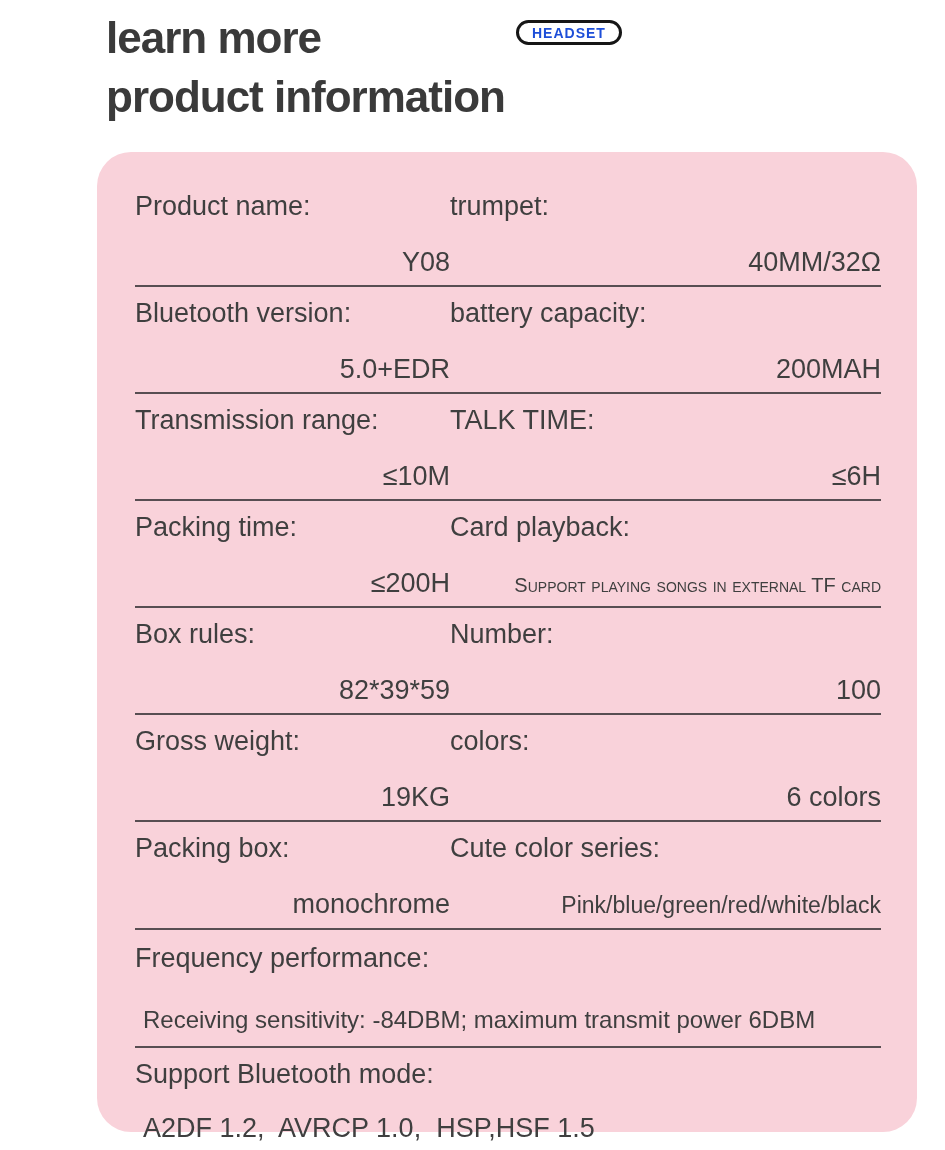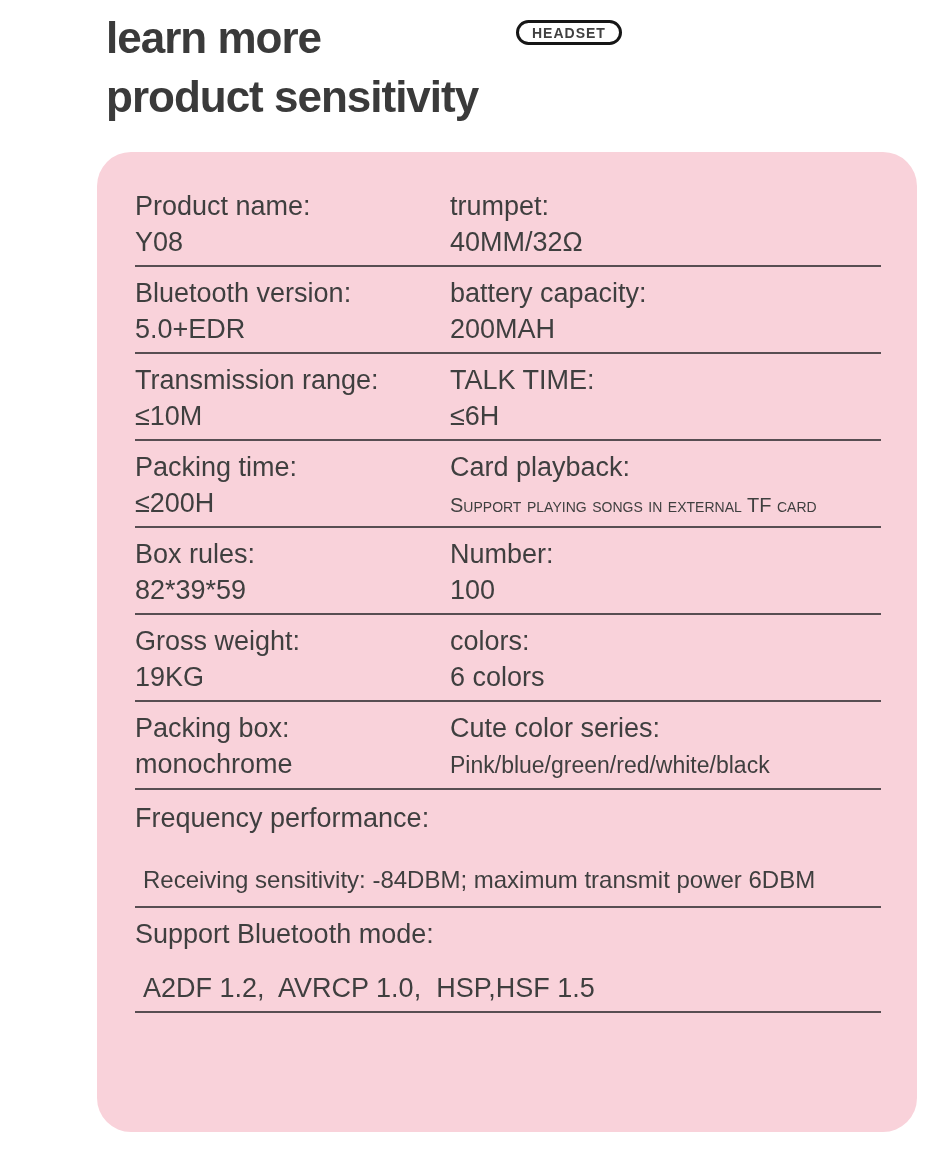--- a/index.html
+++ b/index.html
@@ -13,56 +13,56 @@
   
   .header { position: absolute; left: 106px; top: 8px; color: #3a3a3a; }
   .header h1 {
     font-size: 44px; font-weight: 700; line-height: 59px; letter-spacing: -1px;
   }
   .badge {
     position: absolute; left: 516px; top: 20px;
     height: 25px; padding: 0 13px;
     display: flex; align-items: center;
     border: 3px solid #161616; border-radius: 14px;
-    color: #404040; font-size: 14px; font-weight: 700; letter-spacing: 1px;
+    color: #1d4ed8; font-size: 14px; font-weight: 700; letter-spacing: 1px;
   }
   
   .card {
     position: absolute; left: 97px; top: 152px;
     width: 820px; height: 980px;
     background: #f9d2da;
     border-radius: 34px;
     padding: 38px 36px 0 38px;
     color: #3f3f3f;
   }
   .srow { border-bottom: 2px solid #584e52; padding: 10px 0 7px; }
   .srow.first { padding-top: 0; }
   .line { display: flex; align-items: baseline; }
   .cell-l { width: 315px; flex-shrink: 0; }
   .cell-r { flex: 1; min-width: 0; }
   .lbl, .val { font-size: 27px; line-height: 32px; }
-  .line.vals { margin-top: 4px; }
+  .line.vals { margin-top: 24px; text-align: right; }
   .tf-note {
     font-variant: small-caps;
     font-size: 20px; line-height: 24px;
   }
   .color-list { font-size: 23px; }
   .srow.full .lbl { display: block; }
   .srow.full .val { display: block; margin-top: 22px; margin-left: 8px; }
   .srow.full.freq { padding-top: 12px; padding-bottom: 10px; }
   .freq-val { font-size: 24px !important; margin-top: 30px !important; }
   .bt-modes { white-space: pre; }
 </style>
 </head>
 <body>
 
 <div class="header">
   <h1>
     <span>learn more</span><br>
-    <span>product sensitivity</span>
+    <span>product information</span>
   </h1>
 </div>
 <div class="badge">
   <span>HEADSET</span>
 </div>
 
 <div class="card">
 
   <div class="srow first">
     <div class="line">

